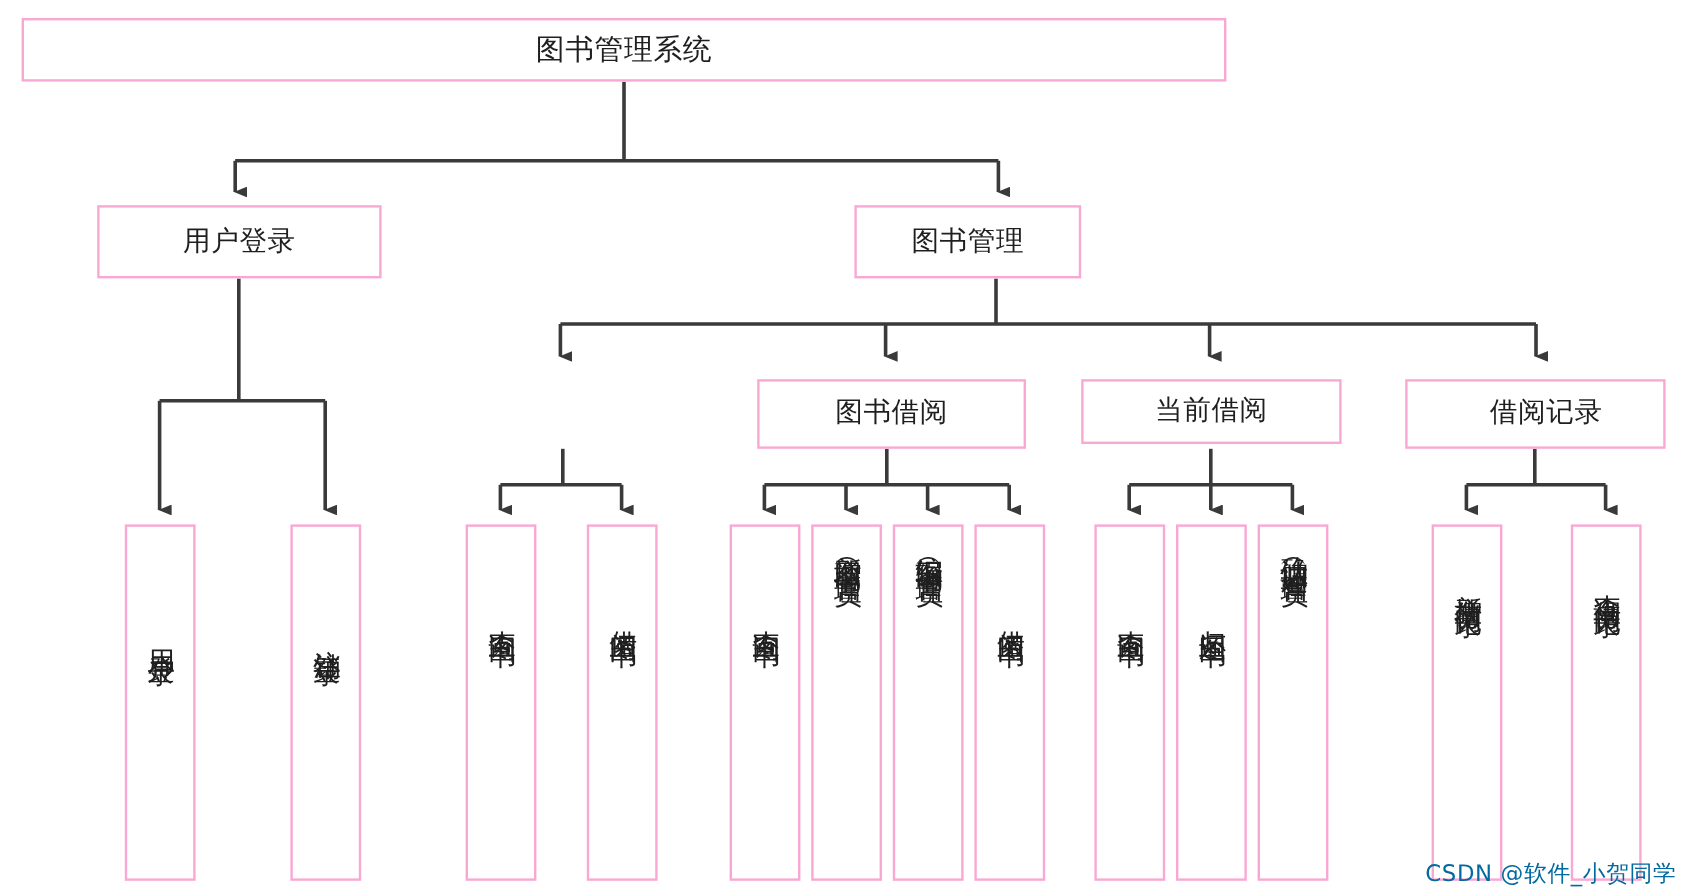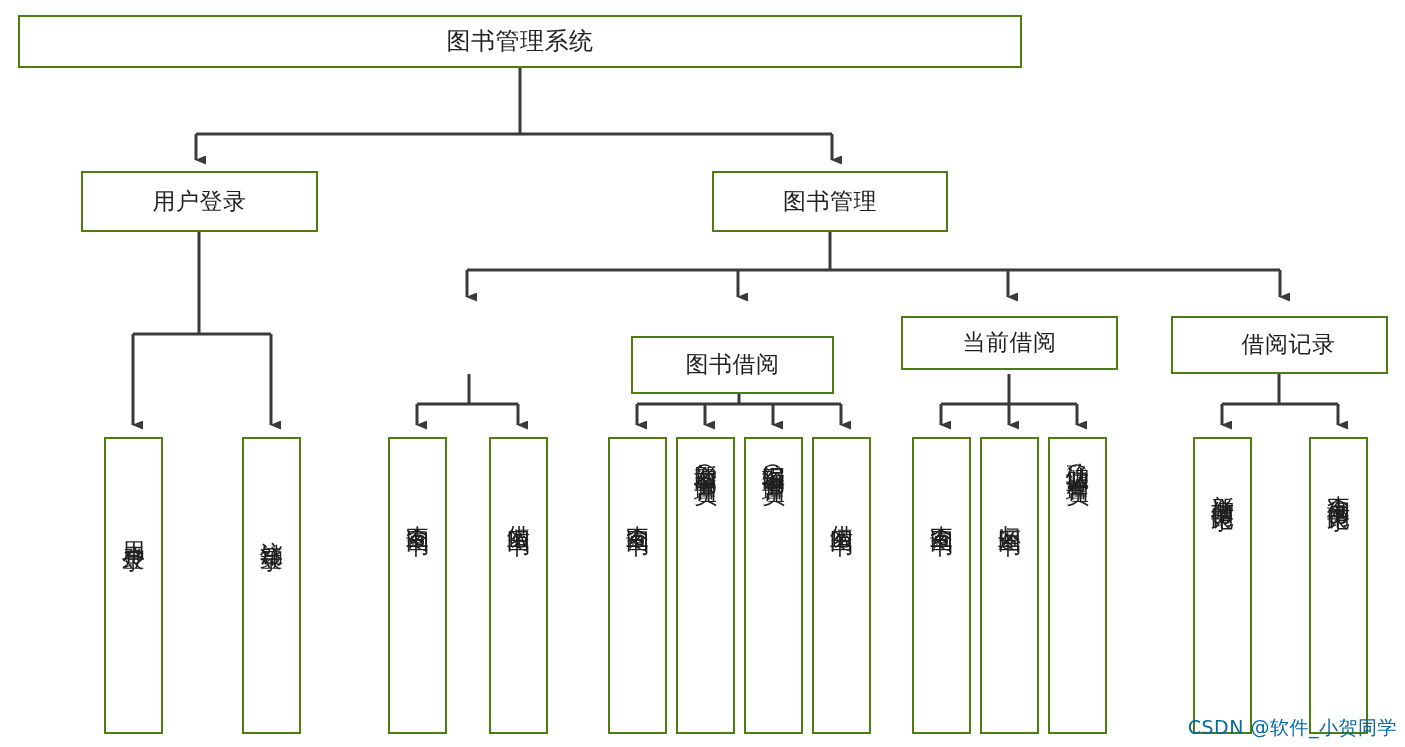--- a/index.html
+++ b/index.html
@@ -20,21 +20,21 @@
   #diagram-svg {
     position: absolute;
     left: 0;
     top: 0;
     width: 1405px;
     height: 747px;
   }
   .node-box {
     position: absolute;
     box-sizing: border-box;
-    border: 2px solid #4d7c0f;
+    border: 2px solid #f9a8d4;
     background: #ffffff;
     display: flex;
     align-items: center;
     justify-content: center;
     z-index: 2;
   }
   .node-label-h {
     font-size: 23px;
     color: #1f1f1f;
     line-height: 1.1;
@@ -126,25 +126,25 @@
     </g>
   </svg>
 
   <div class="node-box node-root" style="left:18px; top:15px; width:1004px; height:53px;">
     <span class="node-label-h">图书管理系统</span>
   </div>
 
   <div class="node-box" style="left:81px; top:171px; width:237px; height:61px;">
     <span class="node-label-h">用户登录</span>
   </div>
-  <div class="node-box" style="left:712px; top:171px; width:236px; height:61px;">
+  <div class="node-box" style="left:712px; top:171px; width:189px; height:61px;">
     <span class="node-label-h">图书管理</span>
   </div>
 
-  <div class="node-box" style="left:631px; top:316px; width:203px; height:58px;margin-top:20px;">
+  <div class="node-box" style="left:631px; top:316px; width:224px; height:58px;">
     <span class="node-label-h">图书借阅</span>
   </div>
   <div class="node-box" style="left:901px; top:316px; width:217px; height:54px;">
     <span class="node-label-h">当前借阅</span>
   </div>
   <div class="node-box" style="left:1171px; top:316px; width:217px; height:58px;padding-left:18px;">
     <span class="node-label-h">借阅记录</span>
   </div>
 
   <div class="node-box vertical" style="left:104px; top:437px; width:59px; height:297px; padding-top:84px;">

